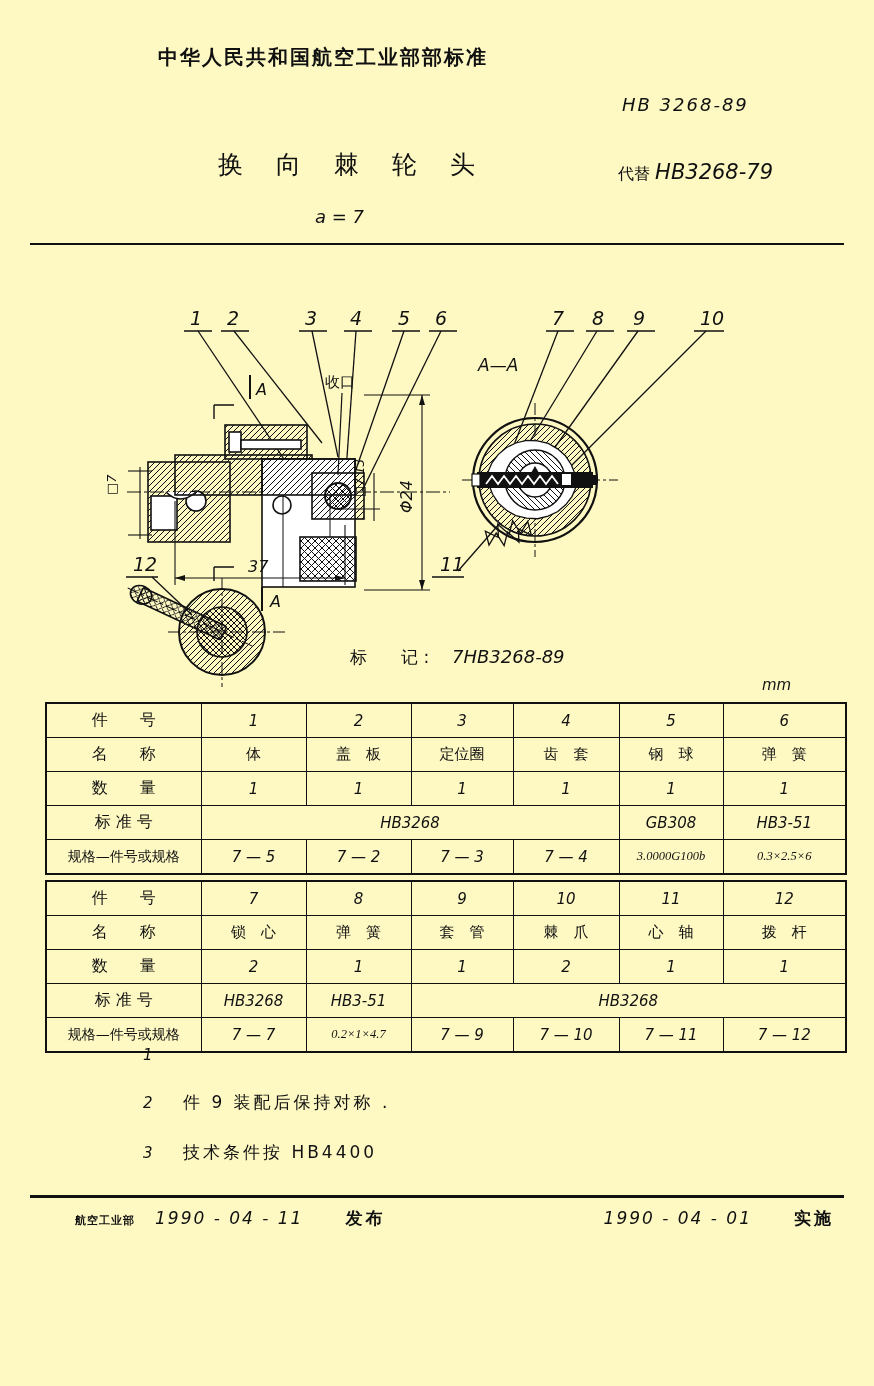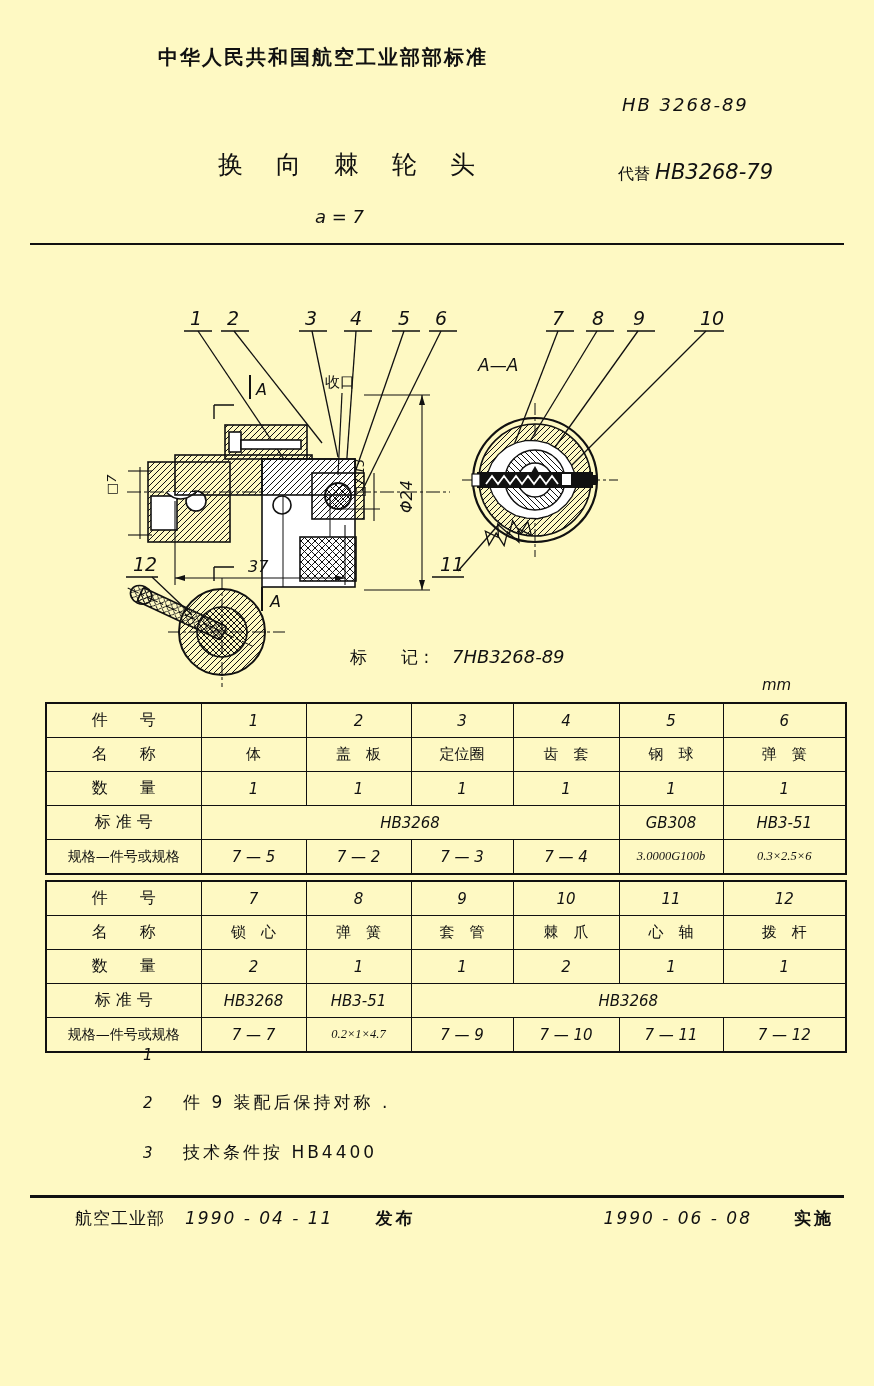--- a/index.html
+++ b/index.html
@@ -33,21 +33,21 @@
   table.sec{border:2.2px solid #111;}
   
   .notes{top:1046px;left:143px;font-size:17px;}
   .note-line{margin-bottom:27px;display:flex;align-items:baseline;}
   .note-no{font-style:italic;font-size:15px;width:40px;}
   .note-text{letter-spacing:3px;}
   
   .footer{top:1195px;left:30px;width:814px;border-top:3px solid #111;
           display:flex;justify-content:space-between;padding-top:9px;}
   .f-left,.f-right{display:flex;align-items:baseline;}
-  .f-issuer{font-weight:normal;font-size:17px;letter-spacing:1px;}
+  .f-issuer{font-weight:bold;font-size:11px;letter-spacing:1px;}
   .f-date{font-style:italic;font-size:17px;margin-left:20px;letter-spacing:2px;}
   .f-action{font-weight:bold;font-size:17px;margin-left:42px;letter-spacing:3px;}
   .f-right{margin-right:10px;}
 </style>
 </head>
 <body>
 
 <div class="page">
 
   <div class="abs org-title cn">中华人民共和国航空工业部部标准</div>
@@ -337,18 +337,18 @@
     </div>
   </div>
 
   <div class="abs footer">
     <div class="f-left" style="margin-left:45px">
       <span class="f-issuer">航空工业部</span>
       <span class="f-date hw">1990 - 04 - 11</span>
       <span class="f-action">发布</span>
     </div>
     <div class="f-right">
-      <span class="f-date hw">1990 - 06 - 08</span>
+      <span class="f-date hw">1990 - 04 - 01</span>
       <span class="f-action">实施</span>
     </div>
   </div>
 
 </div>
 
 </body></html>

